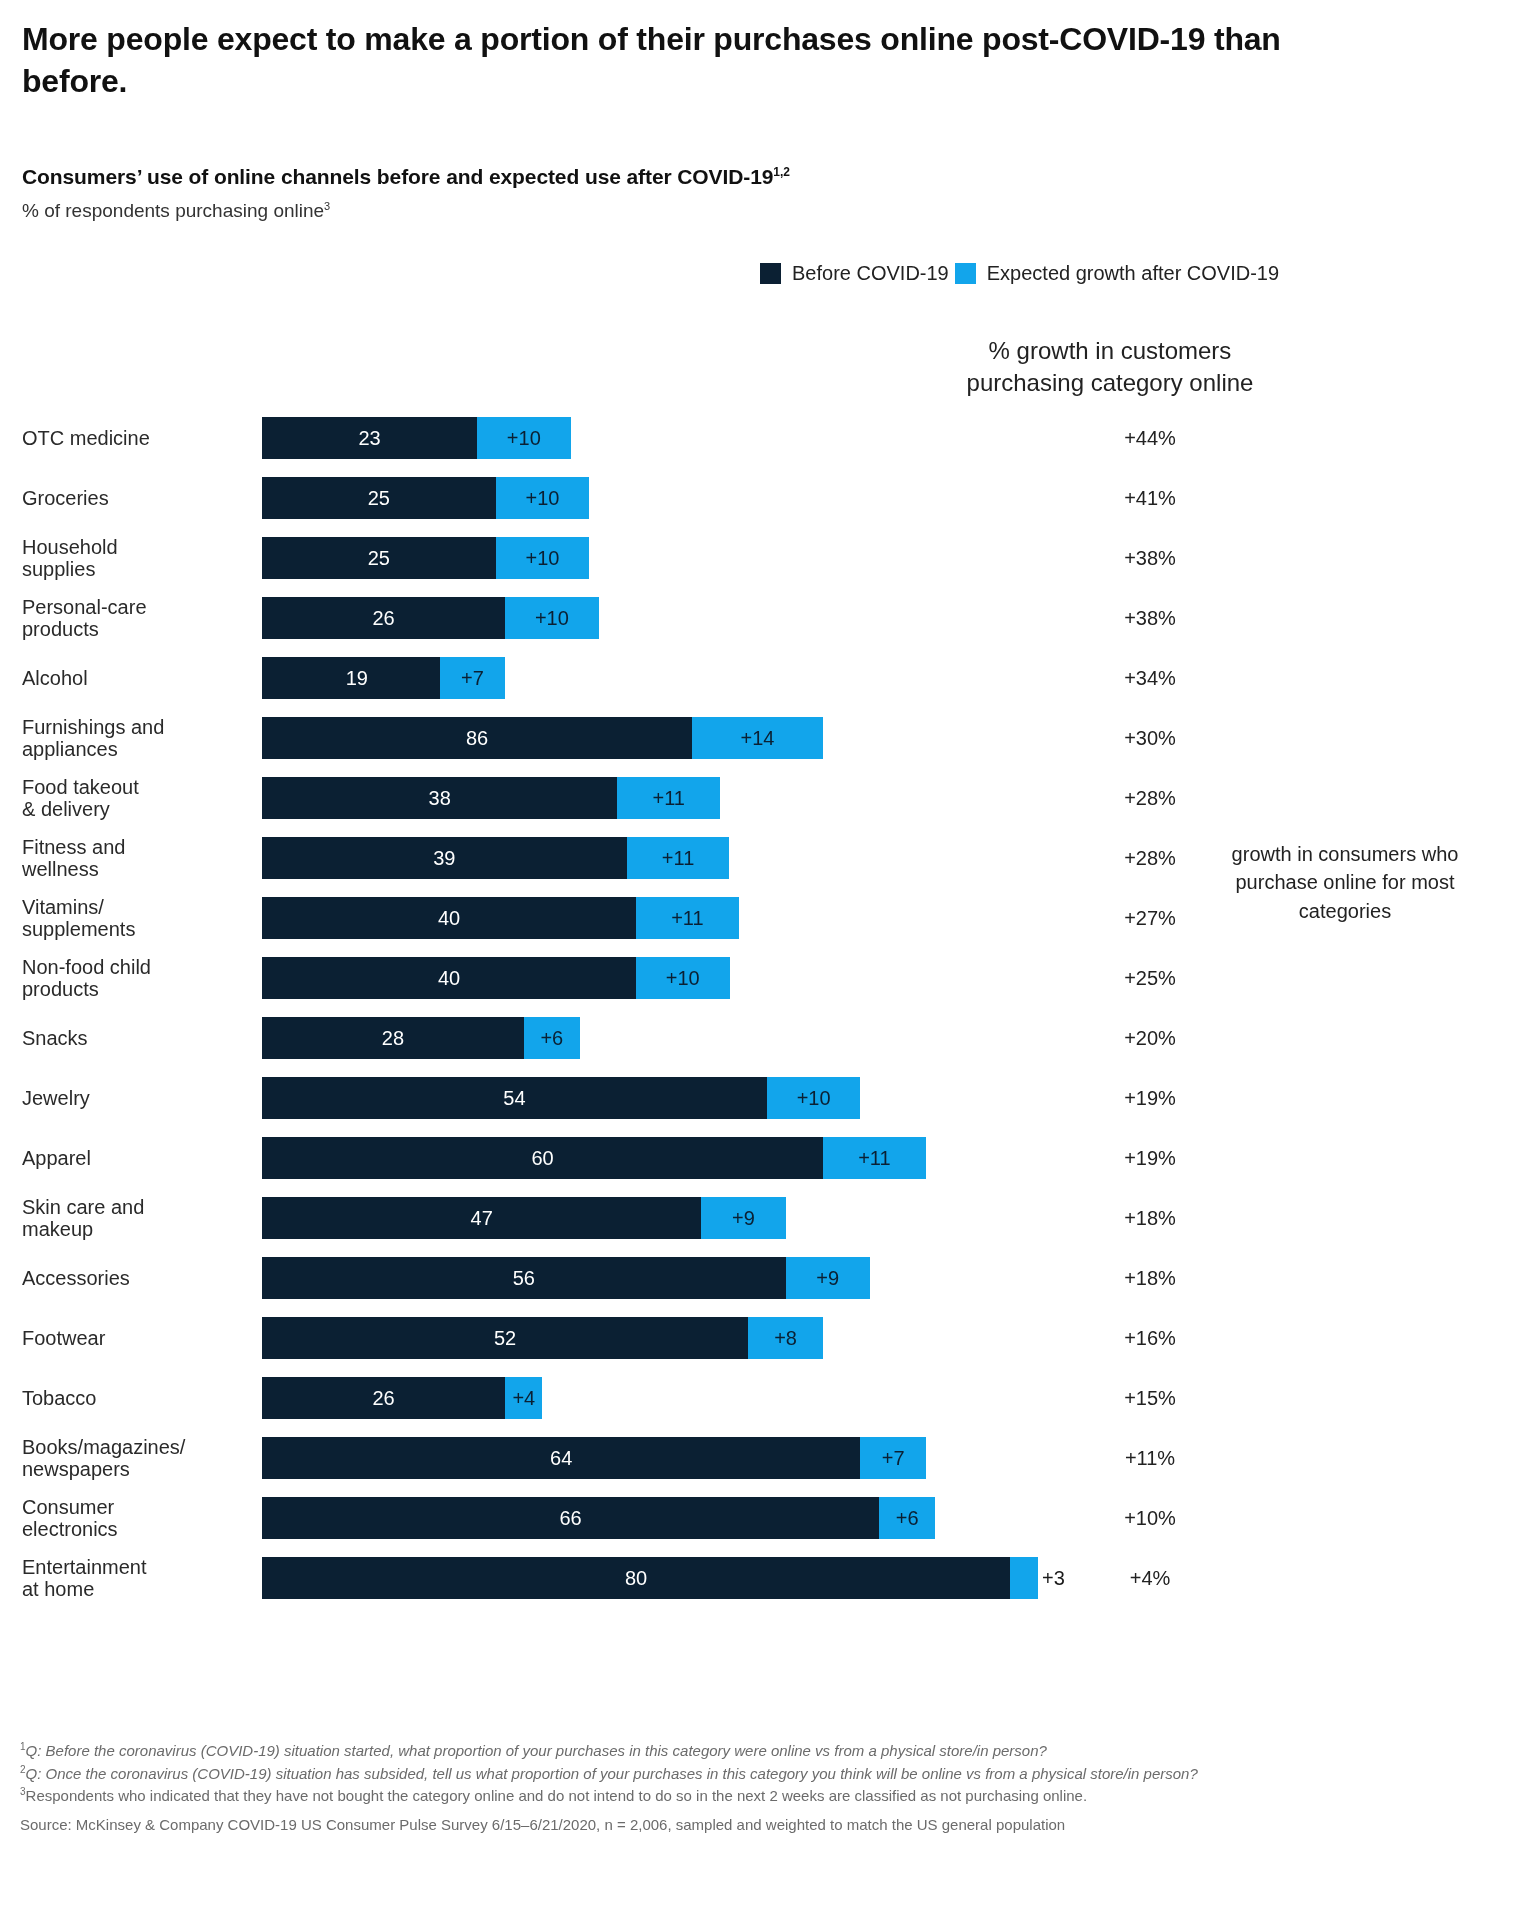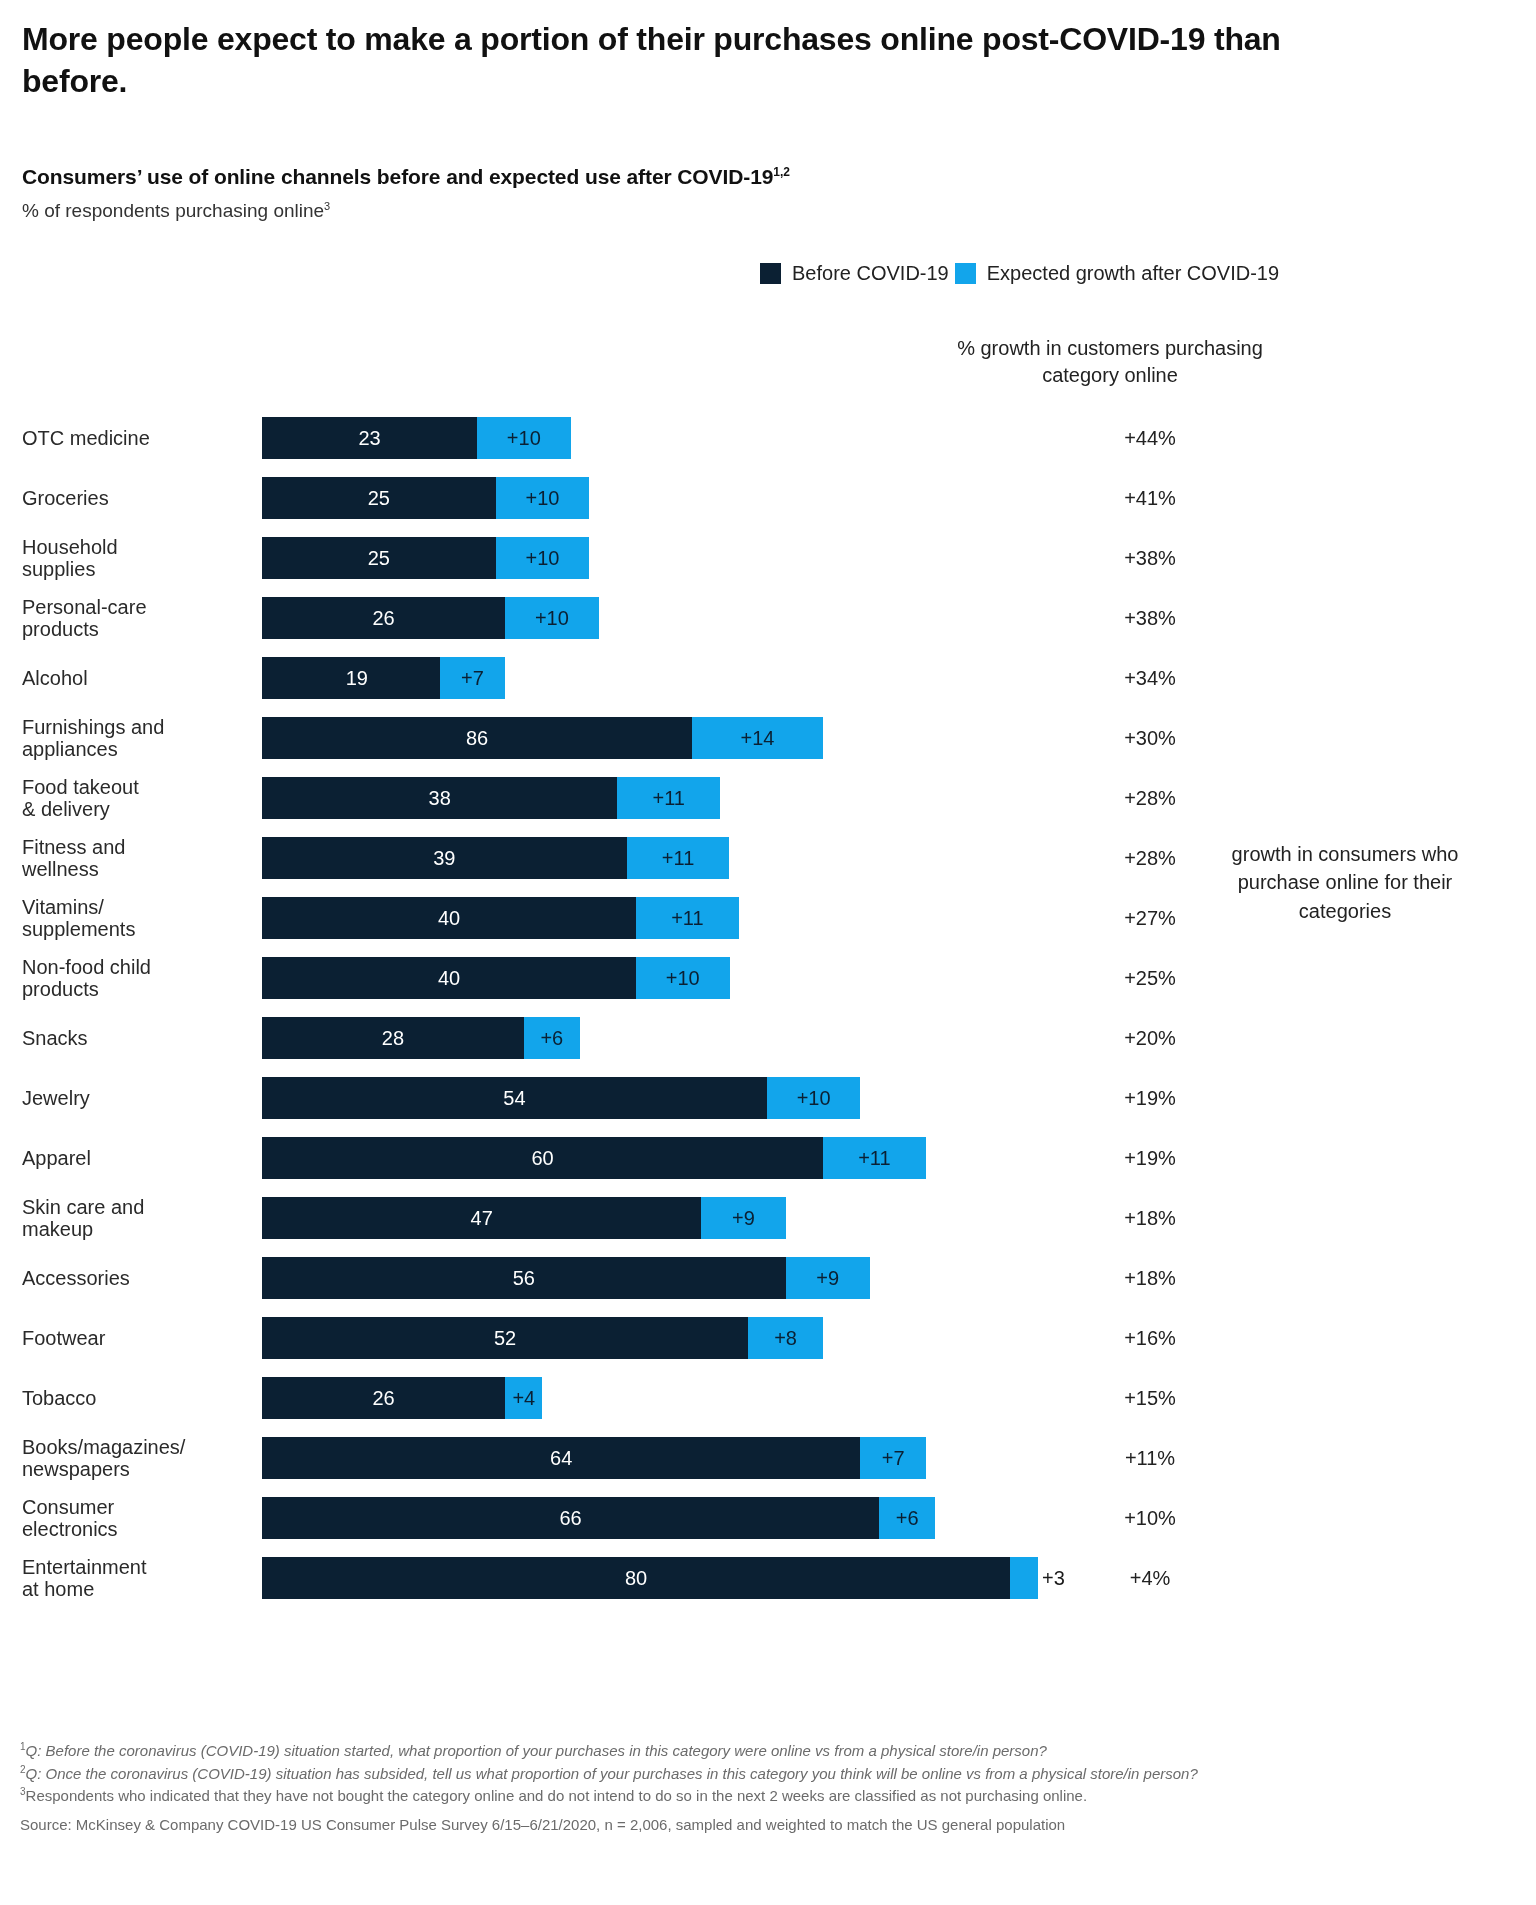--- a/index.html
+++ b/index.html
@@ -72,21 +72,21 @@
   .swatch.dark { background: #0b2033; }
   .swatch.blue { background: #12a5eb; }
 
   
   .growth-header {
     position: absolute;
     left: 930px;
     top: 335px;
     width: 360px;
     text-align: center;
-    font-size: 20px;
+    font-size: 24px;
     line-height: 1.35;
     color: #222222;
   }
 
   
   .chart {
     position: absolute;
     left: 0;
     top: 408px;
     width: 1536px;
@@ -382,21 +382,21 @@
           <div class="seg before" style="width: 748px;">80</div>
           <div class="seg after outside" style="width: 28.05px;">
             <span class="seg-label-outside">+3</span>
           </div>
         </div>
         <div class="growth-val">+4%</div>
       </div>
     </div>
 
   <div class="callout">
-    <div class="callout-sub">growth in consumers who purchase online for their categories</div>
+    <div class="callout-sub">growth in consumers who purchase online for most categories</div>
   </div>
 
   <div class="footnotes">
     <div class="fn"><sup>1</sup><span>Q: Before the coronavirus (COVID-19) situation started, what proportion of your purchases in this category were online vs from a physical store/in person?</span></div>
     <div class="fn"><sup>2</sup><span>Q: Once the coronavirus (COVID-19) situation has subsided, tell us what proportion of your purchases in this category you think will be online vs from a physical store/in person?</span></div>
     <div class="fn noitalic"><sup>3</sup><span>Respondents who indicated that they have not bought the category online and do not intend to do so in the next 2 weeks are classified as not purchasing online.</span></div>
     <div class="source">Source: McKinsey &amp; Company COVID-19 US Consumer Pulse Survey 6/15–6/21/2020, n = 2,006, sampled and weighted to match the US general population</div>
   </div>
 
 </div>

